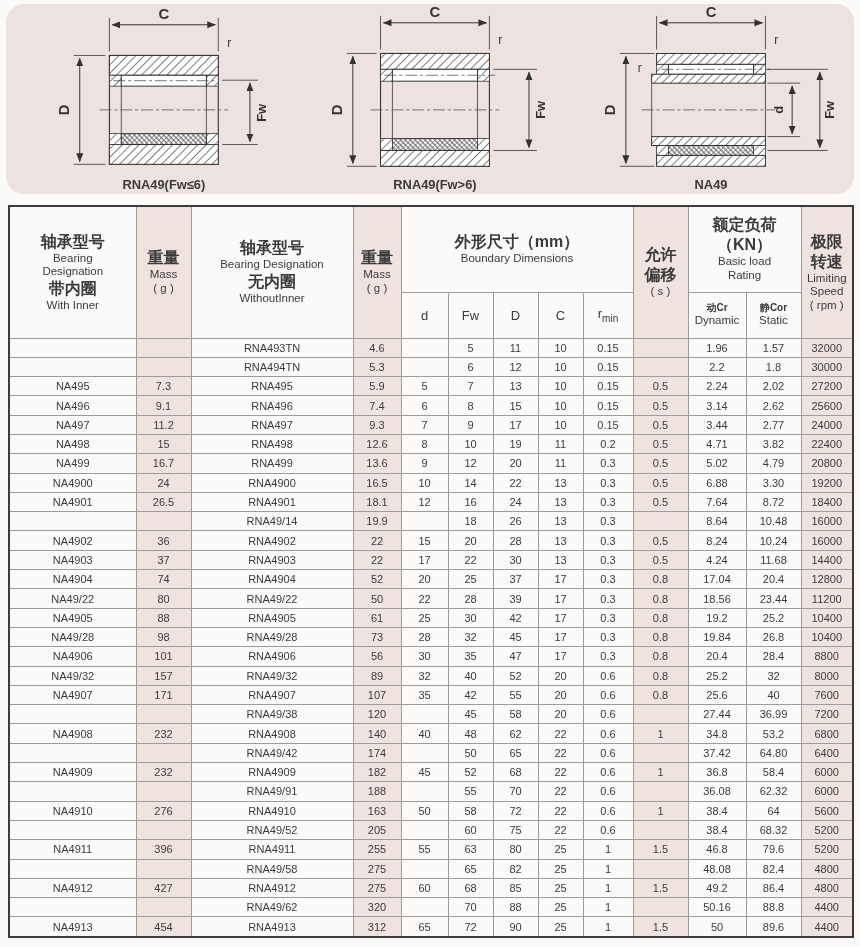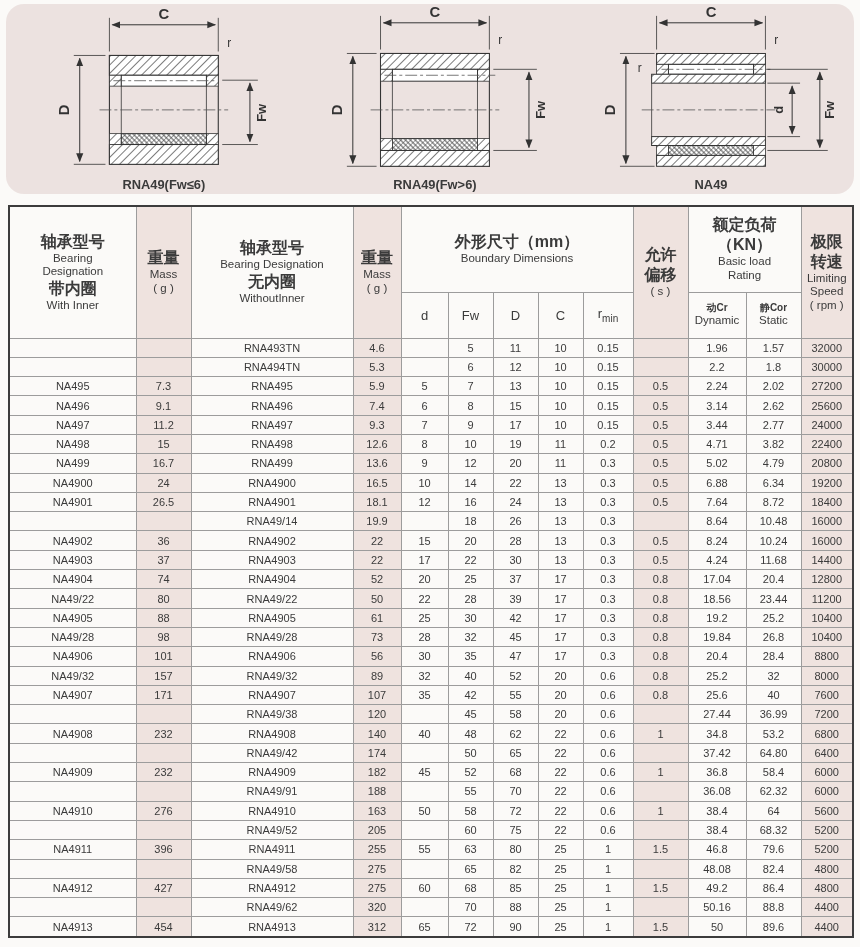--- a/index.html
+++ b/index.html
@@ -378,21 +378,21 @@
         <td class="shaded">24</td>
         <td class="left">RNA4900</td>
         <td class="shaded">16.5</td>
         <td>10</td>
         <td>14</td>
         <td>22</td>
         <td>13</td>
         <td>0.3</td>
         <td class="shaded">0.5</td>
         <td>6.88</td>
-        <td>6.34</td>
+        <td>3.30</td>
         <td class="shaded">19200</td>
       </tr>
       <tr>
         <td class="left">NA4901</td>
         <td class="shaded">26.5</td>
         <td class="left">RNA4901</td>
         <td class="shaded">18.1</td>
         <td>12</td>
         <td>16</td>
         <td>24</td>

